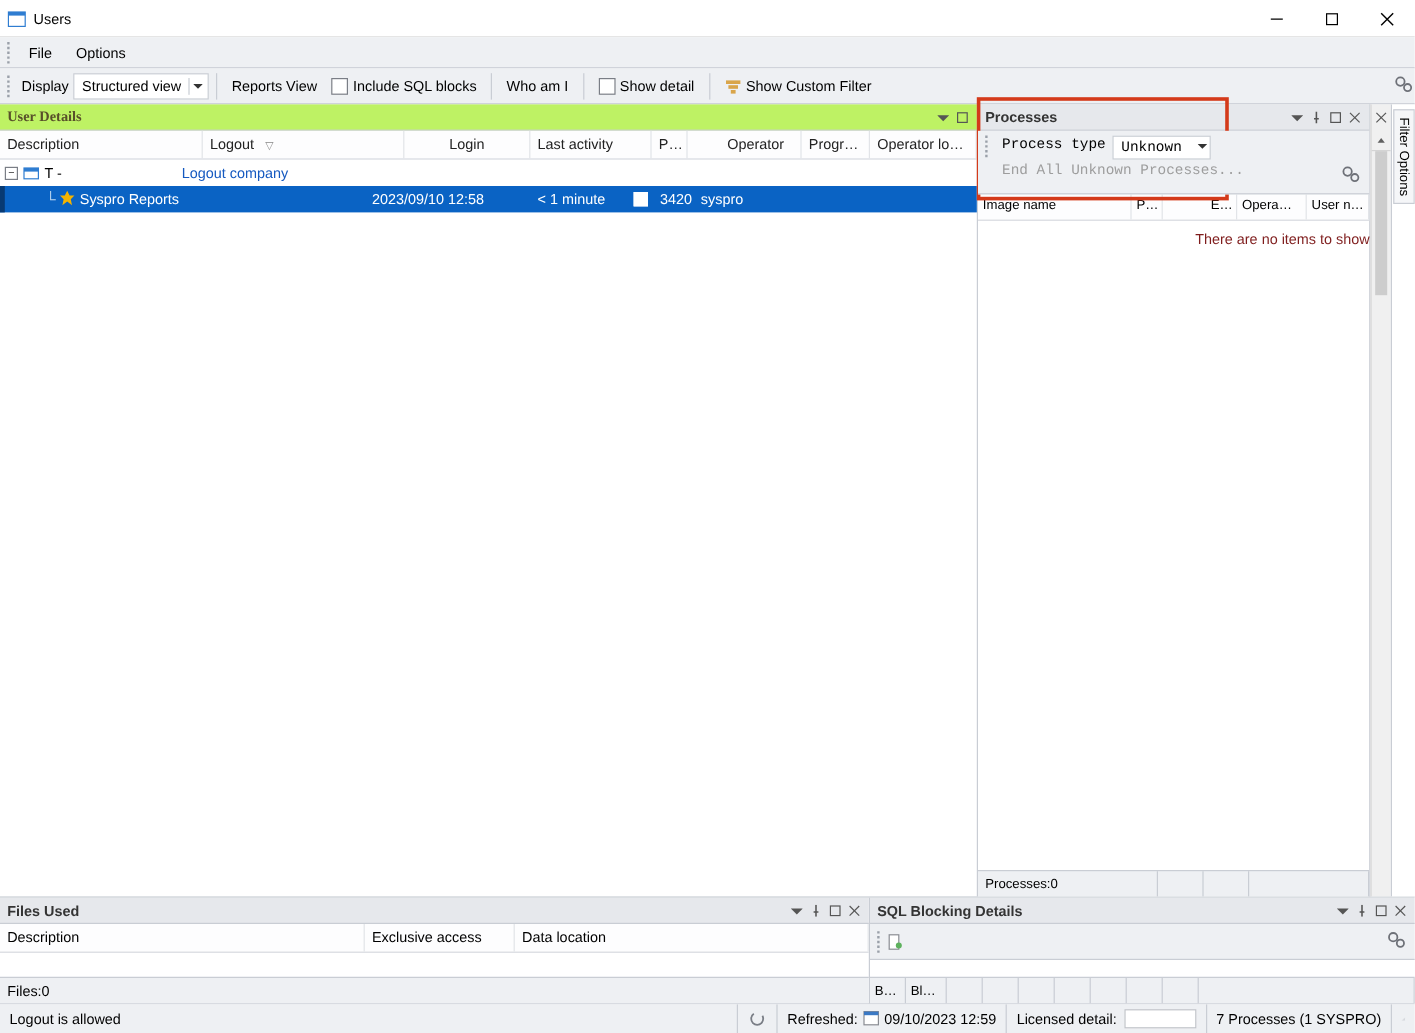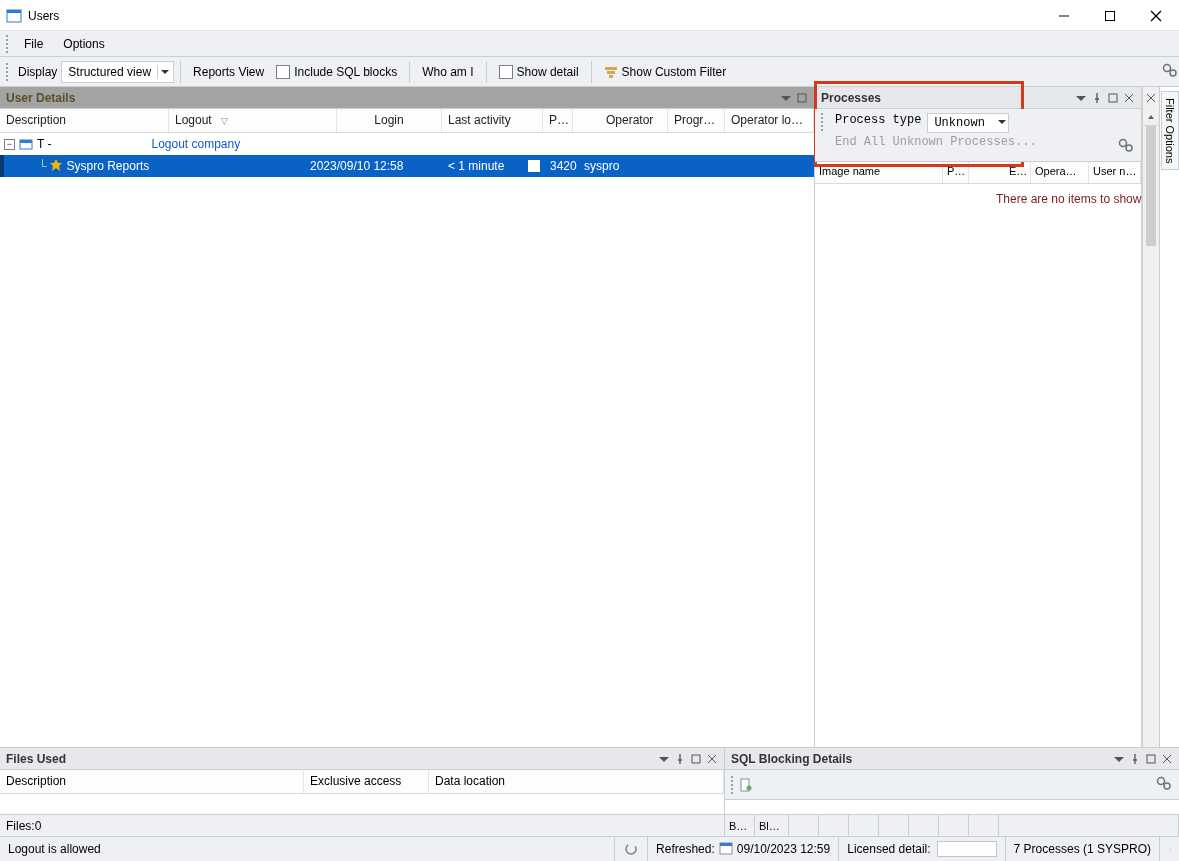--- a/index.html
+++ b/index.html
@@ -116,21 +116,21 @@
     font-size:11px;
   }
   
   .panel-head {
     height:22px;
     display:flex; align-items:center;
     padding:0 4px 0 6px;
     font-weight:600;
     border-bottom:1px solid #c9cdd4;
   }
-  .panel-head.yellow { background:#a3a3a3; color:#58502a; }
+  .panel-head.yellow { background:#bef264; color:#58502a;font-family:Liberation Serif, serif; }
   .panel-head.grey { background:#e6e8ec; color:#343434; }
   .panel-head .spacer{flex:1;}
   .panel-head .htool{ padding:0 3px; display:flex;align-items:center;}
   .panel-head .htool svg{width:10px;height:10px;}
   .redbox {
     position:absolute; border:3px solid #d43a1a; pointer-events:none;
   }
   
   .colrow {
     height:24px; display:flex; border-bottom:1px solid #d6d9df; background:#fdfdfe;
@@ -385,20 +385,26 @@
       </div>
       <div class="pr-colrow">
         <div class="cell pr-c1">Image name</div>
         <div class="cell pr-c2">PID</div>
         <div class="cell pr-c3">End</div>
         <div class="cell pr-c4">Opera…</div>
         <div class="cell pr-c5">User n…</div>
       </div>
       <div class="empty-msg">There are no items to show</div>
       <div style="flex:1"></div>
+      <div class="proc-status">
+        <div class="seg" style="width:150px">Processes:0</div>
+        <div class="seg" style="width:38px"></div>
+        <div class="seg" style="width:38px"></div>
+        <div class="seg" style="flex:1"></div>
+      </div>
     </div>
 
     <div class="scroll-gutter">
       <span class="htool" style="height:22px;display:flex;align-items:center;justify-content:center">
           <svg viewBox="0 0 10 10" width="10" height="10">
             <line x1="1" y1="1" x2="9" y2="9" stroke="#555"></line>
             <line x1="9" y1="1" x2="1" y2="9" stroke="#555"></line>
           </svg>
         </span>
       <div class="scroll-up">

